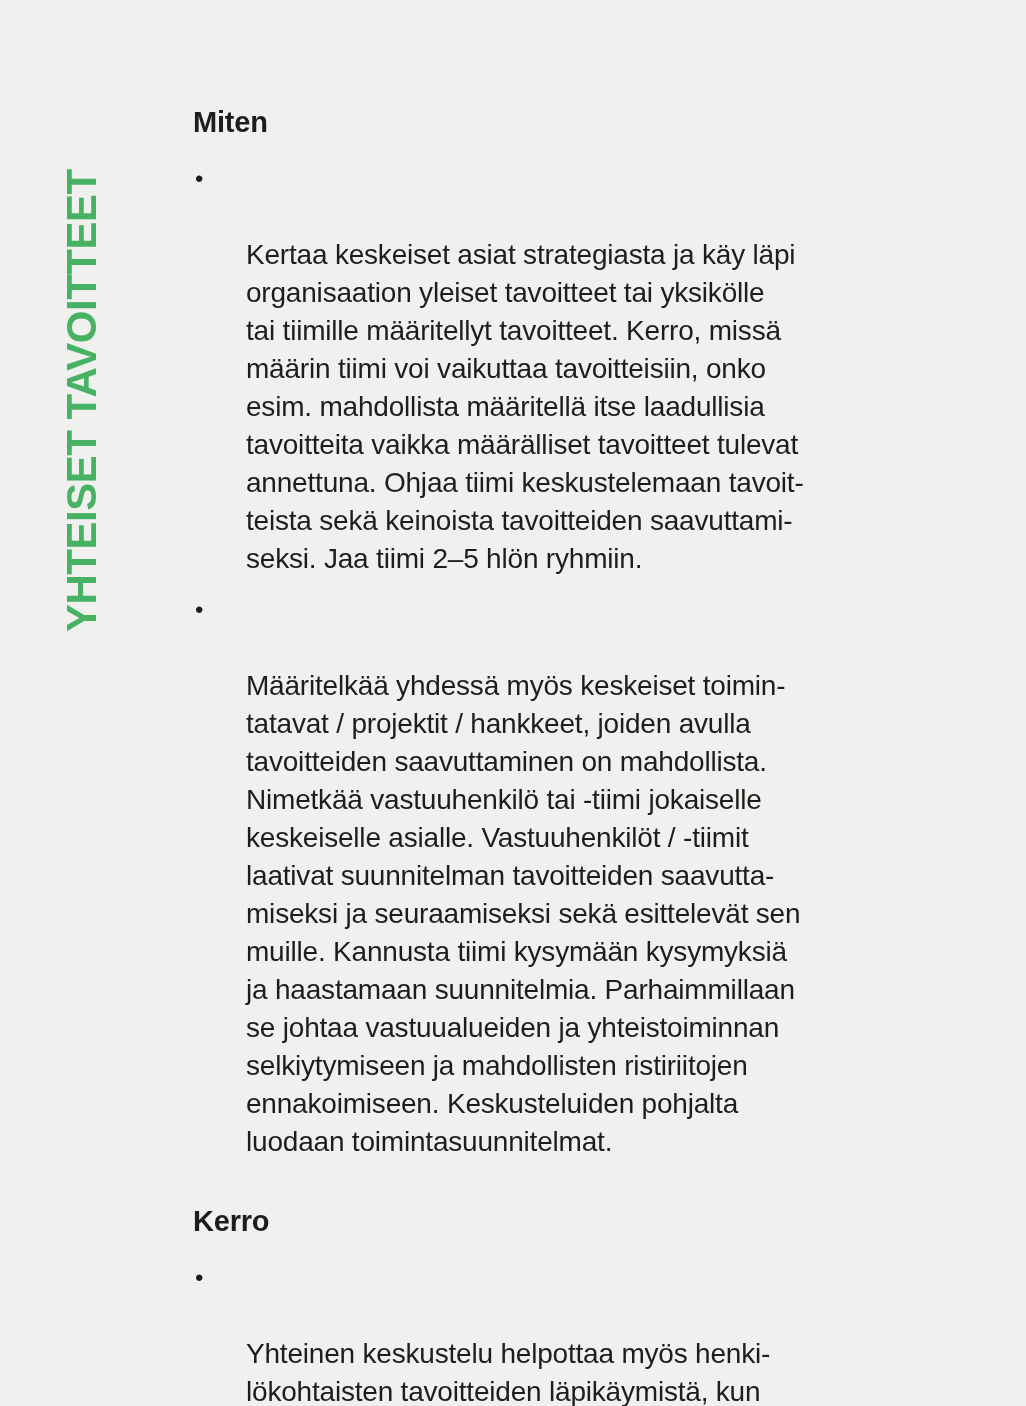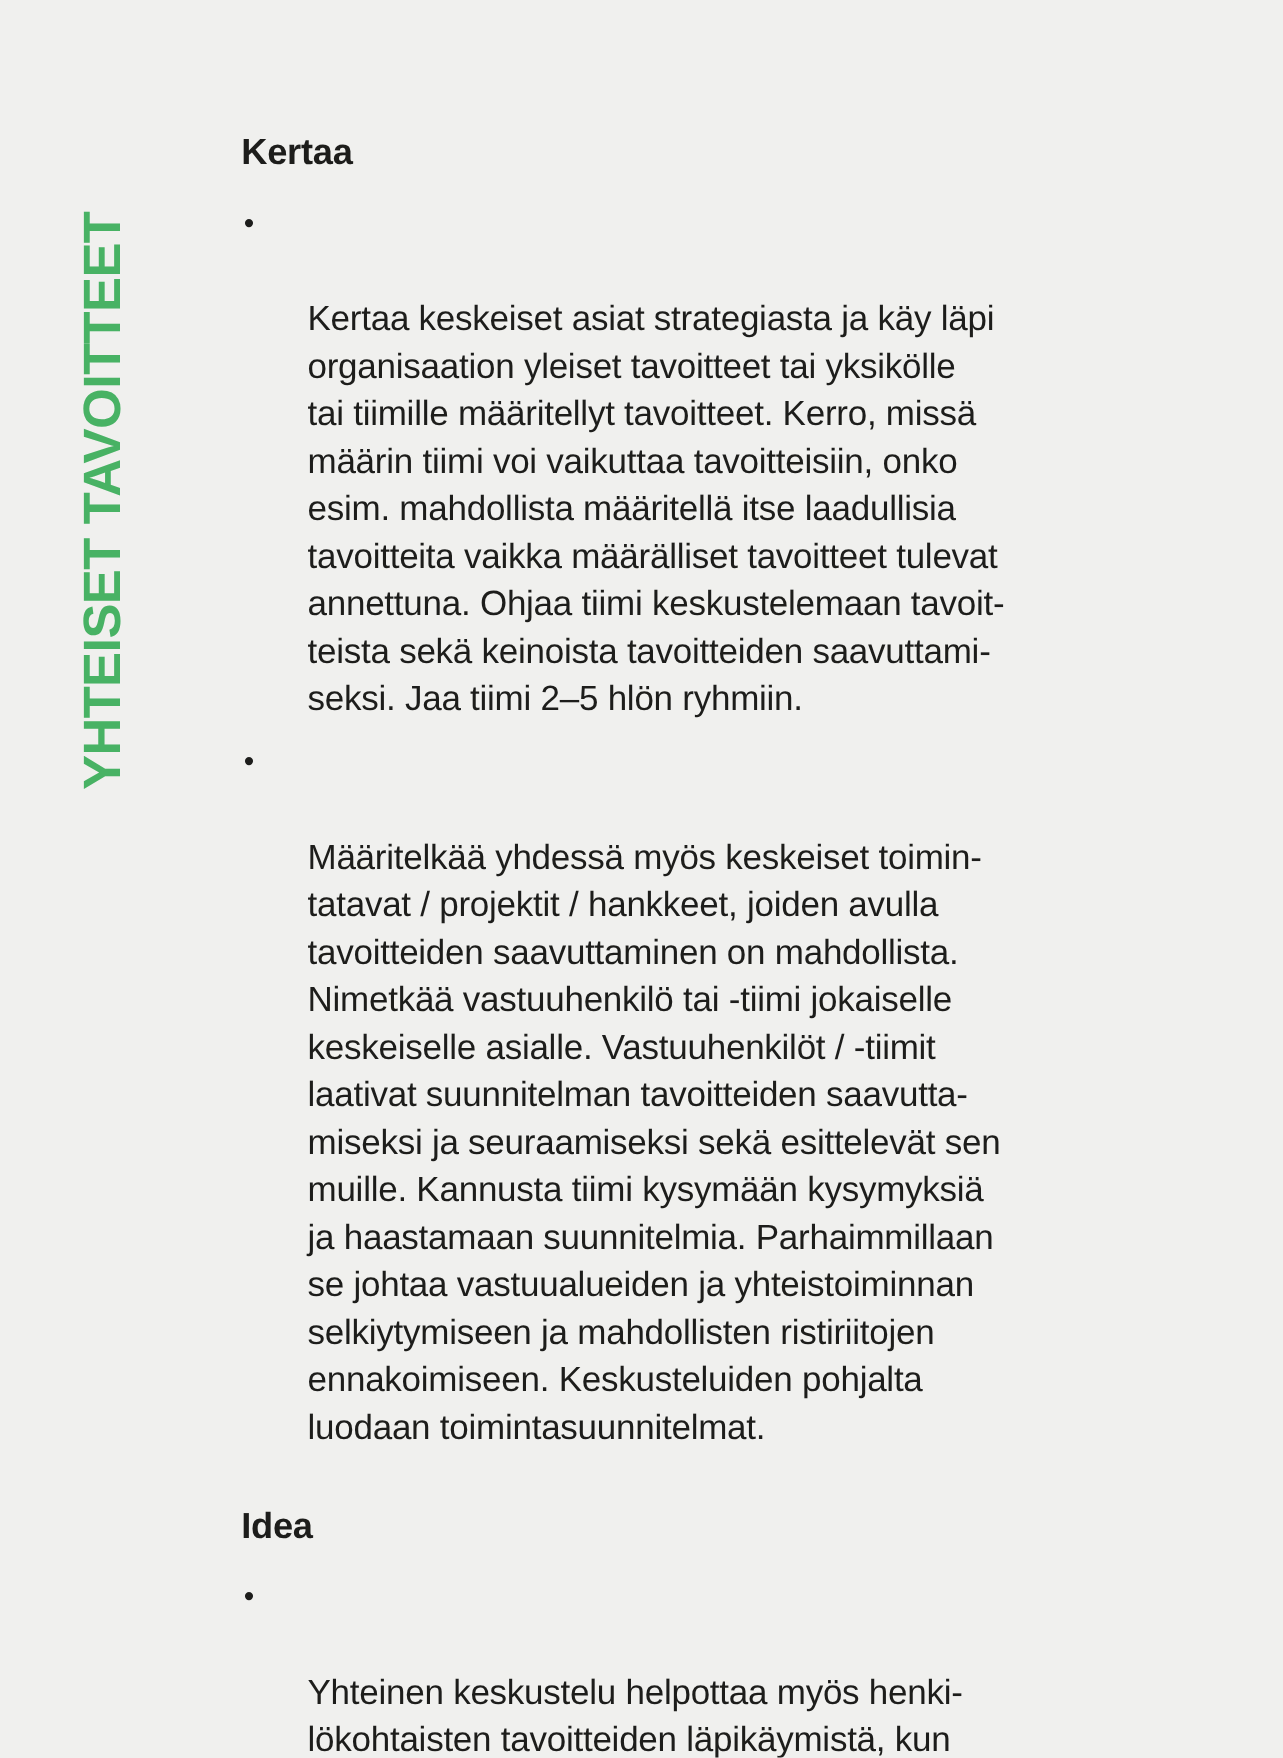--- a/index.html
+++ b/index.html
@@ -66,21 +66,21 @@
 </head>
 <body style="background: rgb(240, 240, 238);">
 
 <div class="page" style="background: rgb(240, 240, 238);">
 
   <div class="vertical-title" style="color: rgb(72, 178, 100);">YHTEISET TAVOITTEET</div>
 
   <div class="content" style="color: rgb(29, 29, 27);">
 
     <div class="section">
-      <h3 class="section-heading">Kertaa</h3>
+      <h3 class="section-heading">Miten</h3>
       <ul class="bullet-list">
         <li>
           <span class="bullet-marker">•</span>
           <span class="bullet-text">Kertaa keskeiset asiat strategiasta ja käy läpi
 organisaation yleiset tavoitteet tai yksikölle
 tai tiimille määritellyt tavoitteet. Kerro, missä
 määrin tiimi voi vaikuttaa tavoitteisiin, onko
 esim. mahdollista määritellä itse laadullisia
 tavoitteita vaikka määrälliset tavoitteet tulevat
 annettuna. Ohjaa tiimi keskustelemaan tavoit-
@@ -100,21 +100,21 @@
 ja haastamaan suunnitelmia. Parhaimmillaan
 se johtaa vastuualueiden ja yhteistoiminnan
 selkiytymiseen ja mahdollisten ristiriitojen
 ennakoimiseen. Keskusteluiden pohjalta
 luodaan toimintasuunnitelmat.</span>
         </li>
       </ul>
     </div>
 
     <div class="section">
-      <h3 class="section-heading">Idea</h3>
+      <h3 class="section-heading">Kerro</h3>
       <ul class="bullet-list">
         <li>
           <span class="bullet-marker">•</span>
           <span class="bullet-text">Yhteinen keskustelu helpottaa myös henki-
 lökohtaisten tavoitteiden läpikäymistä, kun
 yhteiset tavoitteet ovat jo selvät. Epäselvyydet
 ja ristiriidat vähenevät eli käytetty aika mak-
 saa itsensä takaisin sujuvampana yhteistyönä.</span>
         </li>
       </ul>

